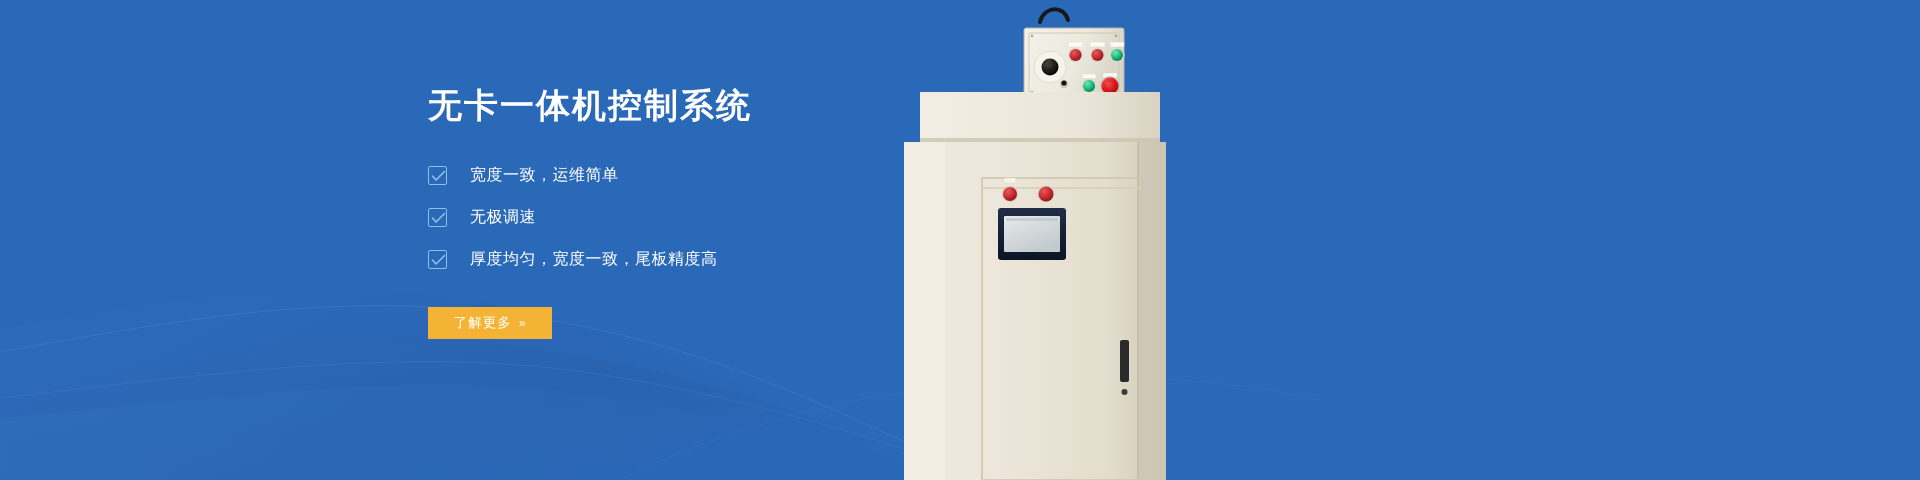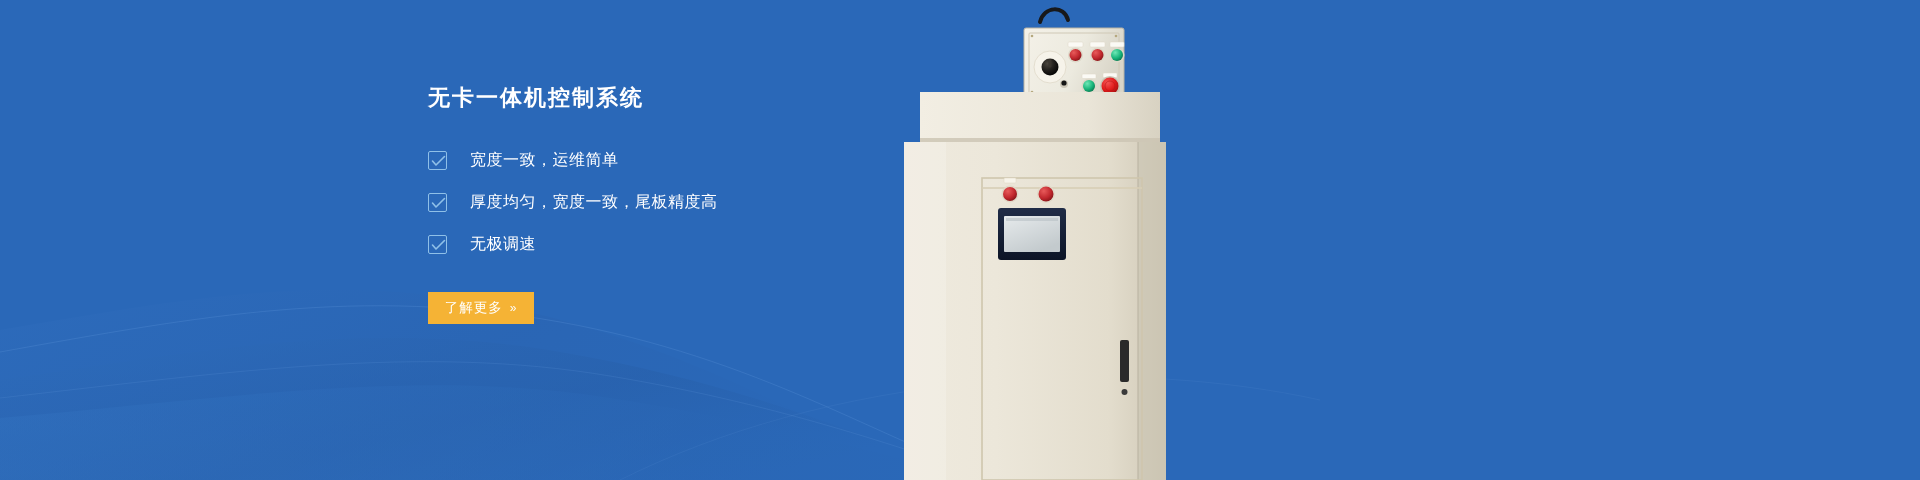--- a/index.html
+++ b/index.html
@@ -23,21 +23,21 @@
 
   
   .content {
     position:absolute;
     left:428px; top:84px;
     width:620px;
     z-index:5;
   }
   .hero-title {
     color:#ffffff;
-    font-size:22px;
+    font-size:34px;
     font-weight:bold;
     letter-spacing:2px;
     line-height:1.25;
     white-space:nowrap;
   }
   .feature-list {
     list-style:none;
     margin-top:38px;
   }
   .feature-item {
@@ -59,21 +59,21 @@
     color:#ffffff;
     font-size:16px;
     letter-spacing:0.5px;
     white-space:nowrap;
   }
   .cta-button {
     display:inline-flex;
     align-items:center;
     justify-content:center;
     margin-top:16px;
-    width:106px; height:32px;
+    width:124px; height:32px;
     background:#f5b335;
     color:#ffffff;
     font-size:13.5px;
     letter-spacing:1px;
     border:none;
     cursor:pointer;
     user-select:none;
   }
   .cta-button .arrow { margin-left:7px; font-size:12px; opacity:.95; }
 
@@ -132,30 +132,30 @@
         </span>
         <span class="feature-text">宽度一致，运维简单</span>
       </li>
 
       <li class="feature-item">
         <span class="check-box">
           <svg width="15" height="13" viewBox="0 0 15 13">
             <polyline points="1.5,6 5,10 13.5,1.5" fill="none" stroke="#8fc0e8" stroke-width="1.6" stroke-linecap="round" stroke-linejoin="round"></polyline>
           </svg>
         </span>
-        <span class="feature-text">厚度均匀，宽度一致，尾板精度高</span>
+        <span class="feature-text">无极调速</span>
       </li>
 
       <li class="feature-item">
         <span class="check-box">
           <svg width="15" height="13" viewBox="0 0 15 13">
             <polyline points="1.5,6 5,10 13.5,1.5" fill="none" stroke="#8fc0e8" stroke-width="1.6" stroke-linecap="round" stroke-linejoin="round"></polyline>
           </svg>
         </span>
-        <span class="feature-text">无极调速</span>
+        <span class="feature-text">厚度均匀，宽度一致，尾板精度高</span>
       </li>
 
     </ul>
 
     <button class="cta-button">
       <span>了解更多</span>
       <span class="arrow">»</span>
     </button>
 
   </div>

